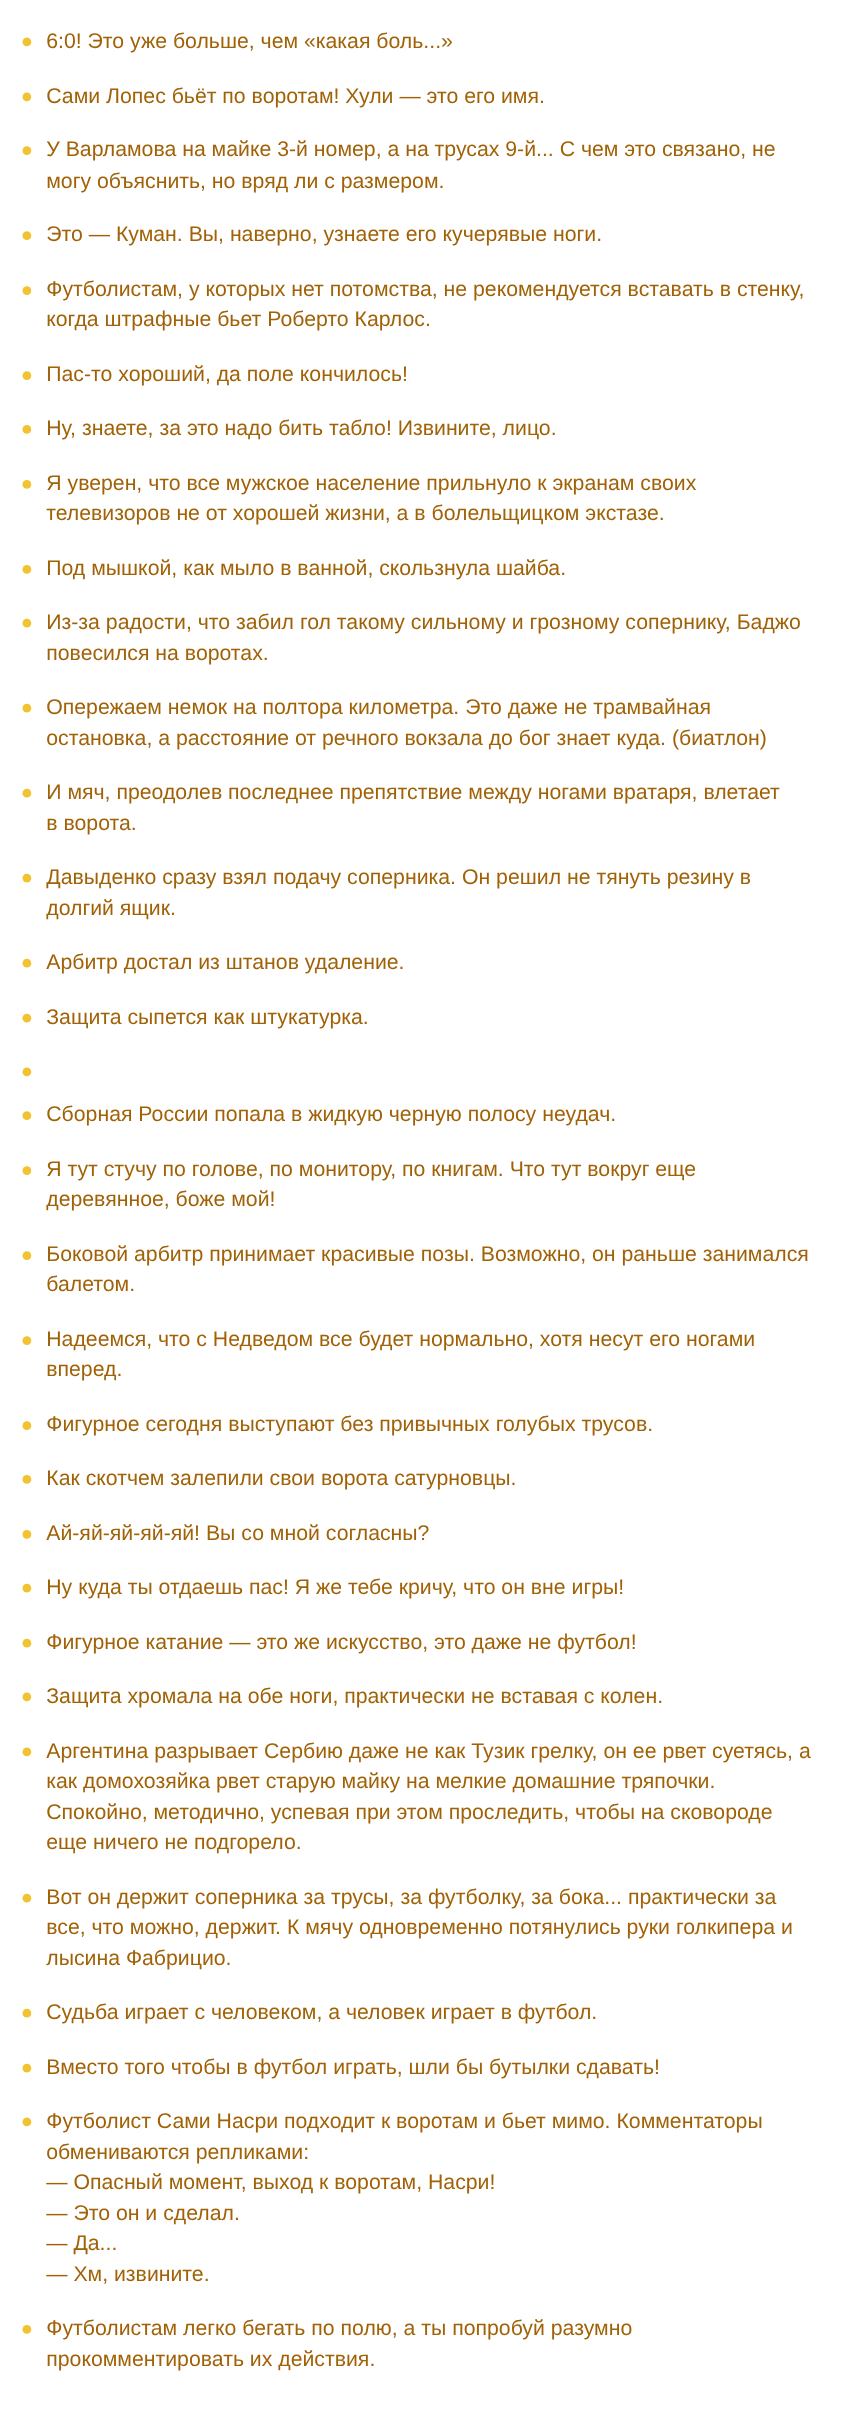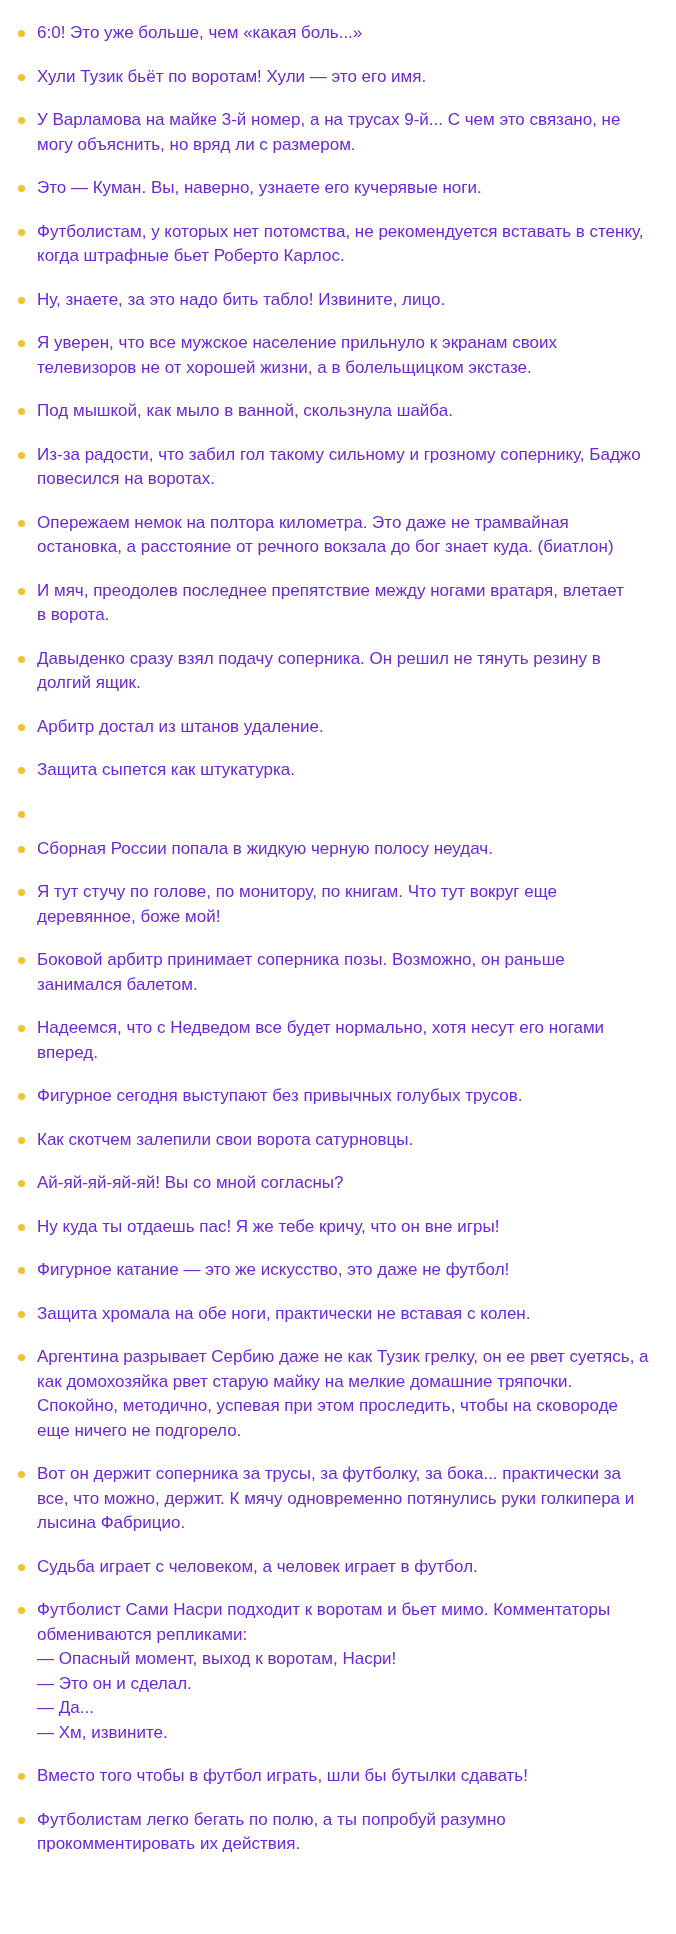--- a/index.html
+++ b/index.html
@@ -32,49 +32,53 @@
       width: 7px;
       height: 7px;
       border-radius: 50%;
       background: var(--bullet-color, #f2c230);
       margin-top: 9px;
       margin-right: 12px;
     }
     .quote-text {
       font-size: 17px;
       line-height: 24.5px;
-      color: #6d28d9;
+      color: #a16207;
       white-space: pre-line;
       letter-spacing: 0;
     }
   </style>
 </head>
 <body style="color: rgb(0, 0, 0); background: rgb(255, 255, 255);">
 
 <div class="page">
   <ul class="quotes-list">
     <li class="quote-item">
         <span class="bullet"></span>
         <span class="quote-text">6:0! Это уже больше, чем «какая боль...»</span>
       </li>
     <li class="quote-item">
         <span class="bullet"></span>
-        <span class="quote-text">Хули Тузик бьёт по воротам! Хули — это его имя.</span>
+        <span class="quote-text">Сами Лопес бьёт по воротам! Хули — это его имя.</span>
       </li>
     <li class="quote-item">
         <span class="bullet"></span>
         <span class="quote-text">У Варламова на майке 3-й номер, а на трусах 9-й... С чем это связано, не могу объяснить, но вряд ли с размером.</span>
       </li>
     <li class="quote-item">
         <span class="bullet"></span>
         <span class="quote-text">Это — Куман. Вы, наверно, узнаете его кучерявые ноги.</span>
       </li>
     <li class="quote-item">
         <span class="bullet"></span>
         <span class="quote-text">Футболистам, у которых нет потомства, не рекомендуется вставать в стенку, когда штрафные бьет Роберто Карлос.</span>
+      </li>
+    <li class="quote-item">
+        <span class="bullet"></span>
+        <span class="quote-text">Пас-то хороший, да поле кончилось!</span>
       </li>
     <li class="quote-item">
         <span class="bullet"></span>
         <span class="quote-text">Ну, знаете, за это надо бить табло! Извините, лицо.</span>
       </li>
     <li class="quote-item">
         <span class="bullet"></span>
         <span class="quote-text">Я уверен, что все мужское население прильнуло к экранам своих телевизоров не от хорошей жизни, а в болельщицком экстазе.</span>
       </li>
     <li class="quote-item">
@@ -111,21 +115,21 @@
     <li class="quote-item">
         <span class="bullet"></span>
         <span class="quote-text">Сборная России попала в жидкую черную полосу неудач.</span>
       </li>
     <li class="quote-item">
         <span class="bullet"></span>
         <span class="quote-text">Я тут стучу по голове, по монитору, по книгам. Что тут вокруг еще деревянное, боже мой!</span>
       </li>
     <li class="quote-item">
         <span class="bullet"></span>
-        <span class="quote-text">Боковой арбитр принимает соперника позы. Возможно, он раньше занимался балетом.</span>
+        <span class="quote-text">Боковой арбитр принимает красивые позы. Возможно, он раньше занимался балетом.</span>
       </li>
     <li class="quote-item">
         <span class="bullet"></span>
         <span class="quote-text">Надеемся, что с Недведом все будет нормально, хотя несут его ногами вперед.</span>
       </li>
     <li class="quote-item">
         <span class="bullet"></span>
         <span class="quote-text">Фигурное сегодня выступают без привычных голубых трусов.</span>
       </li>
     <li class="quote-item">
@@ -155,28 +159,28 @@
     <li class="quote-item">
         <span class="bullet"></span>
         <span class="quote-text">Вот он держит соперника за трусы, за футболку, за бока... практически за все, что можно, держит. К мячу одновременно потянулись руки голкипера и лысина Фабрицио.</span>
       </li>
     <li class="quote-item">
         <span class="bullet"></span>
         <span class="quote-text">Судьба играет с человеком, а человек играет в футбол.</span>
       </li>
     <li class="quote-item">
         <span class="bullet"></span>
+        <span class="quote-text">Вместо того чтобы в футбол играть, шли бы бутылки сдавать!</span>
+      </li>
+    <li class="quote-item">
+        <span class="bullet"></span>
         <span class="quote-text">Футболист Сами Насри подходит к воротам и бьет мимо. Комментаторы обмениваются репликами:
 — Опасный момент, выход к воротам, Насри!
 — Это он и сделал.
 — Да...
 — Хм, извините.</span>
-      </li>
-    <li class="quote-item">
-        <span class="bullet"></span>
-        <span class="quote-text">Вместо того чтобы в футбол играть, шли бы бутылки сдавать!</span>
       </li>
     <li class="quote-item">
         <span class="bullet"></span>
         <span class="quote-text">Футболистам легко бегать по полю, а ты попробуй разумно прокомментировать их действия.</span>
       </li>
   </ul>
 </div>
 
 </body></html>

